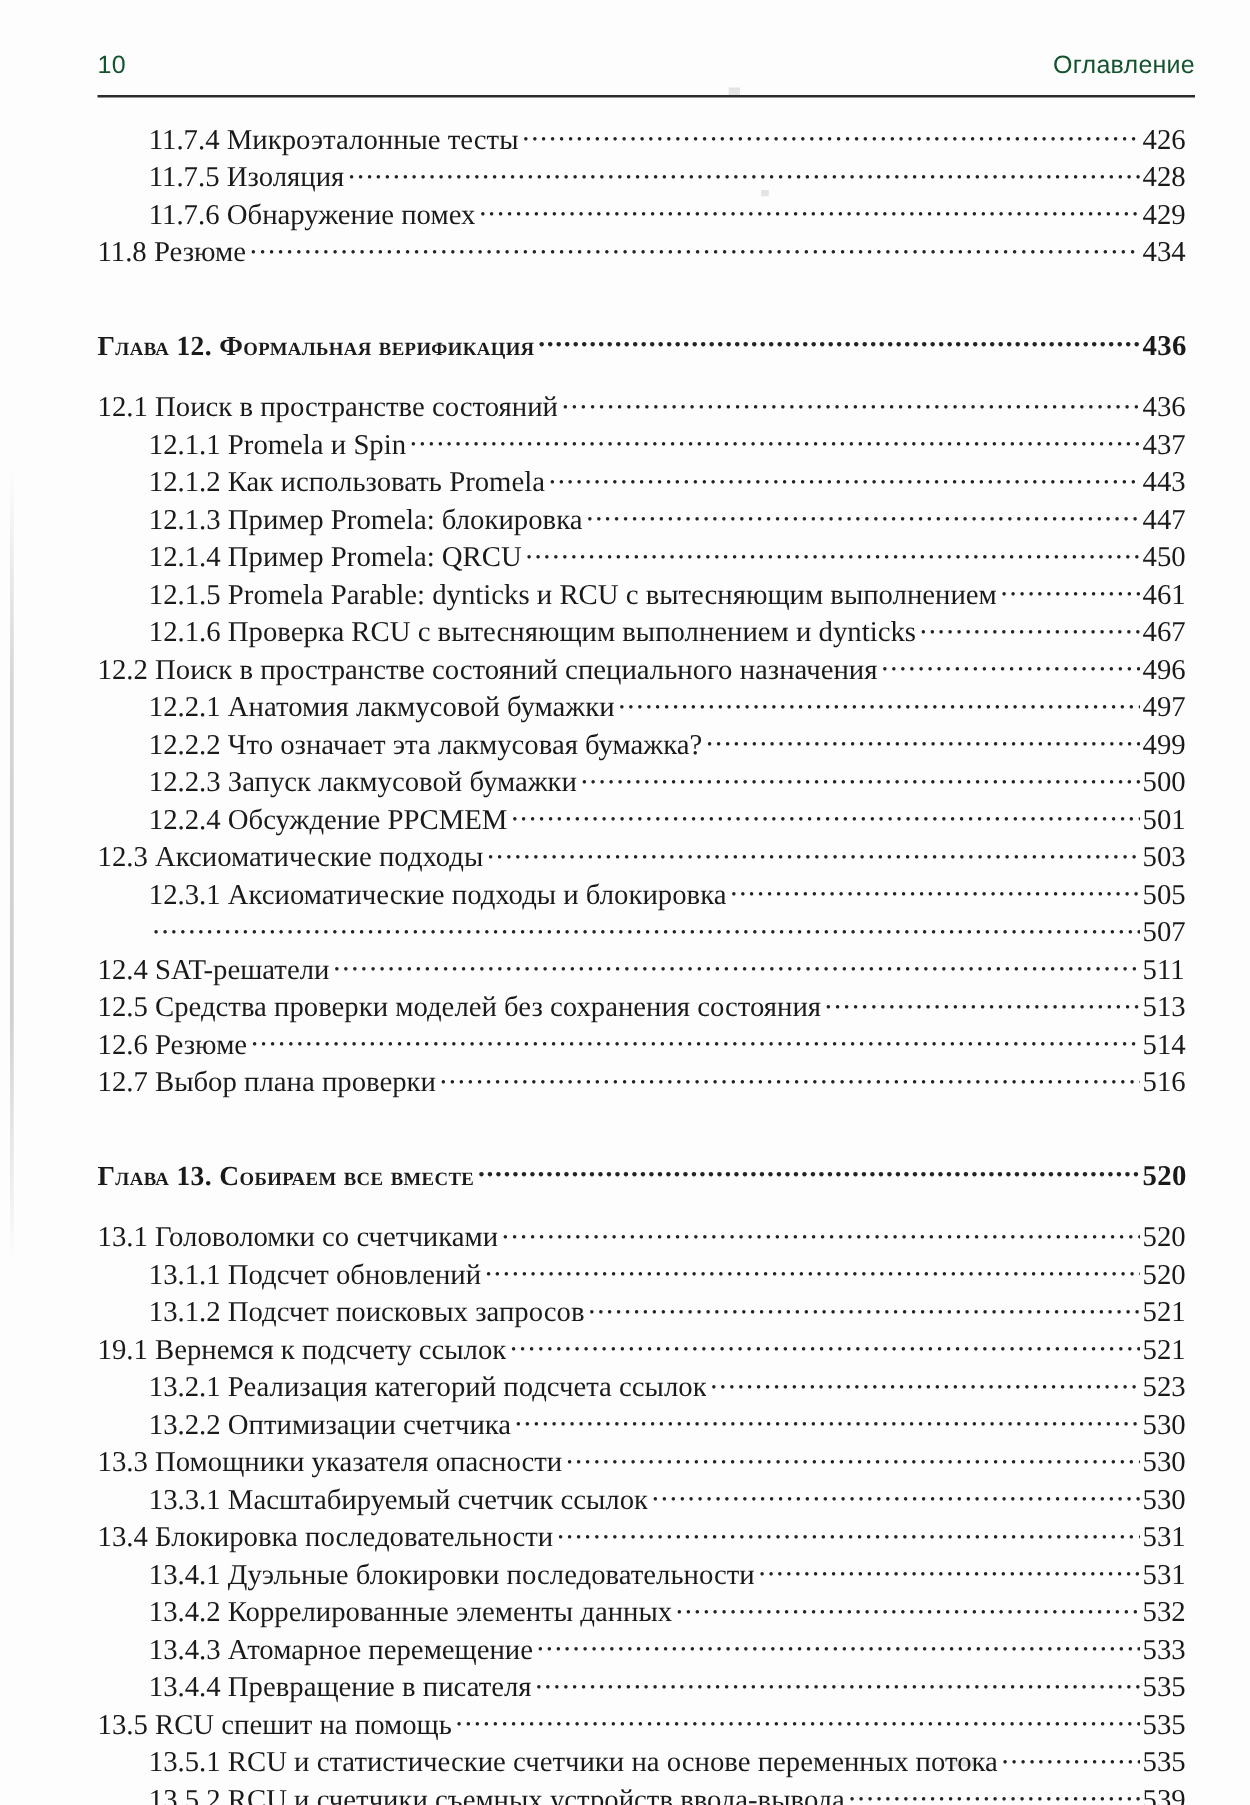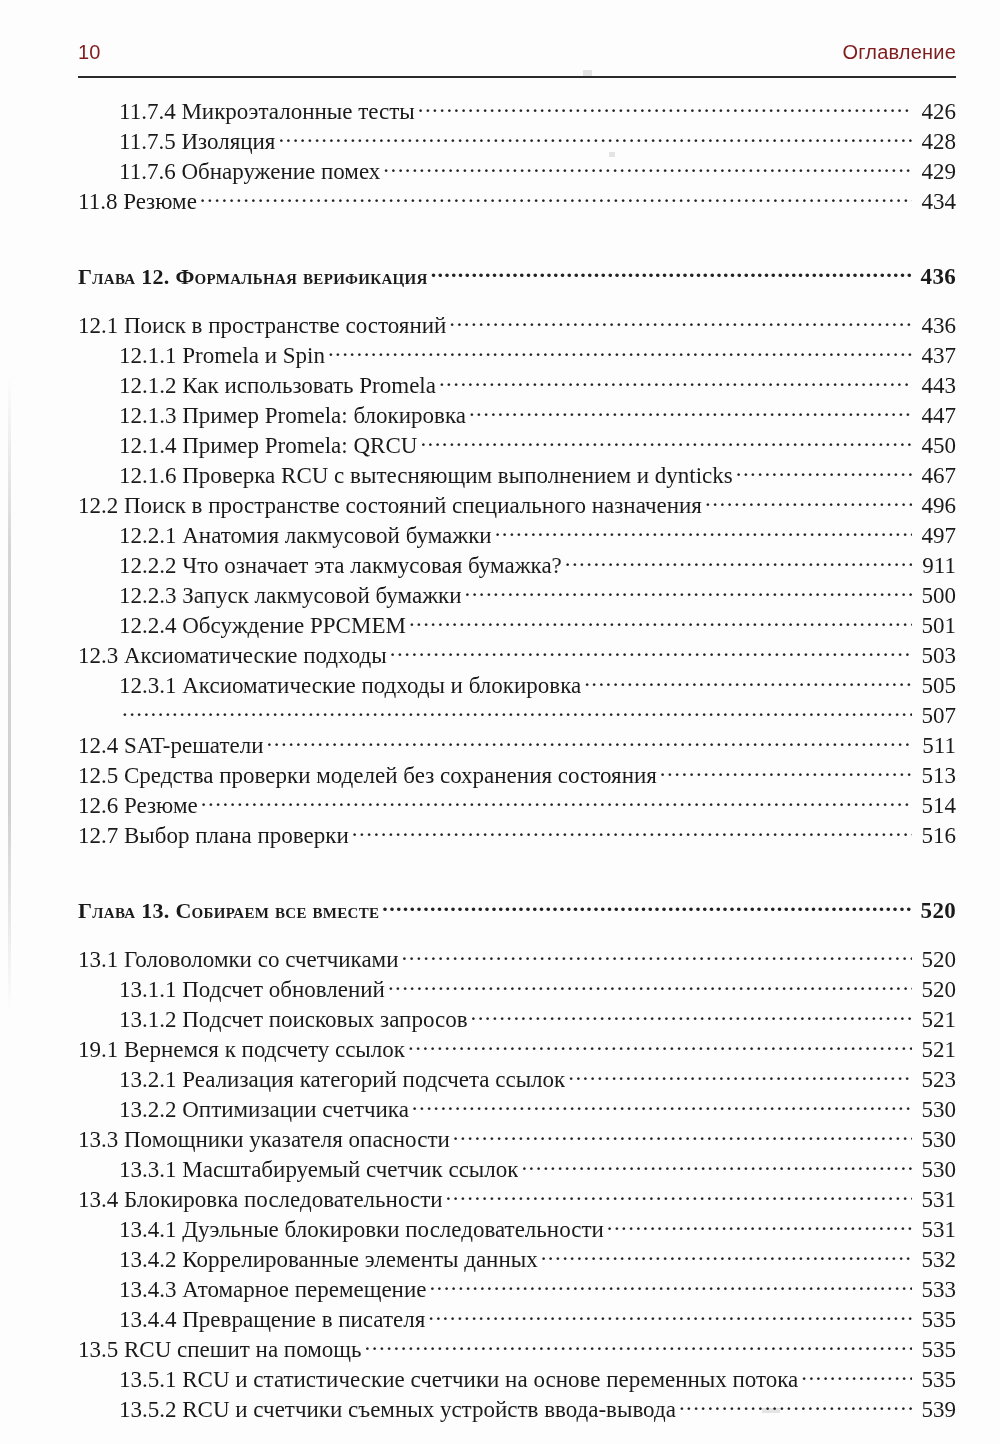--- a/index.html
+++ b/index.html
@@ -58,21 +58,21 @@
   .running-head {
     position: absolute;
     left: 78px;
     top: 42px;
     width: 878px;
     display: flex;
     align-items: flex-end;
     justify-content: space-between;
     font-family: "Liberation Sans", "DejaVu Sans", sans-serif;
     font-size: 20px;
-    color: #7f1d1d;
+    color: #14532d;
     letter-spacing: 0.2px;
   }
   .running-head .folio { line-height: 1; }
   .running-head .caption { line-height: 1; margin-left: 28px; }
   .head-rule {
     position: absolute;
     left: 78px;
     top: 76px;
     width: 878px;
     height: 2px;
@@ -112,21 +112,20 @@
     color: #222;
     font-size: inherit;
     display: block;
     position: absolute;
     bottom: 0.06em;
     left: 0;
     white-space: nowrap;
   }
   .toc-row .page-no {
     flex: 0 0 auto;
-    text-align: right;
     min-width: 42px;
   }
 
   
   .lvl2 {
     font-size: 23px;
     margin-left: 0px;
   }
   .lvl2 .leader::before { letter-spacing: 1.5px; }
 
@@ -219,38 +218,43 @@
           <span class="label">12.1.3 Пример Promela: блокировка</span>
           <span class="leader"></span>
           <span class="page-no">447</span>
         </div>
         <div class="toc-row lvl3">
           <span class="label">12.1.4 Пример Promela: QRCU</span>
           <span class="leader"></span>
           <span class="page-no">450</span>
         </div>
         <div class="toc-row lvl3">
+          <span class="label">12.1.5 Promela Parable: dynticks и RCU с вытесняющим выполнением</span>
+          <span class="leader"></span>
+          <span class="page-no">461</span>
+        </div>
+        <div class="toc-row lvl3">
           <span class="label">12.1.6 Проверка RCU с вытесняющим выполнением и dynticks</span>
           <span class="leader"></span>
           <span class="page-no">467</span>
         </div>
         <div class="toc-row lvl2">
           <span class="label">12.2 Поиск в пространстве состояний специального назначения</span>
           <span class="leader"></span>
           <span class="page-no">496</span>
         </div>
         <div class="toc-row lvl3">
           <span class="label">12.2.1 Анатомия лакмусовой бумажки</span>
           <span class="leader"></span>
           <span class="page-no">497</span>
         </div>
         <div class="toc-row lvl3">
           <span class="label">12.2.2 Что означает эта лакмусовая бумажка?</span>
           <span class="leader"></span>
-          <span class="page-no">911</span>
+          <span class="page-no">499</span>
         </div>
         <div class="toc-row lvl3">
           <span class="label">12.2.3 Запуск лакмусовой бумажки</span>
           <span class="leader"></span>
           <span class="page-no">500</span>
         </div>
         <div class="toc-row lvl3">
           <span class="label">12.2.4 Обсуждение PPCMEM</span>
           <span class="leader"></span>
           <span class="page-no">501</span>

